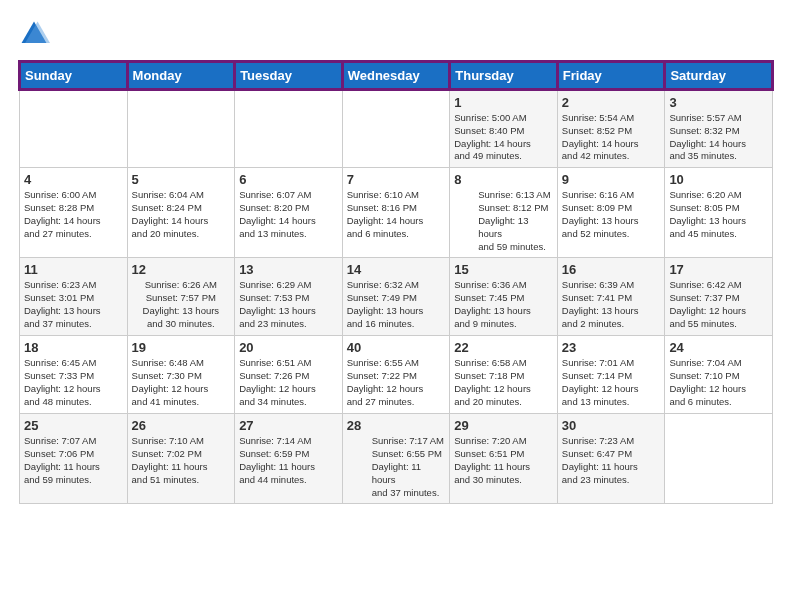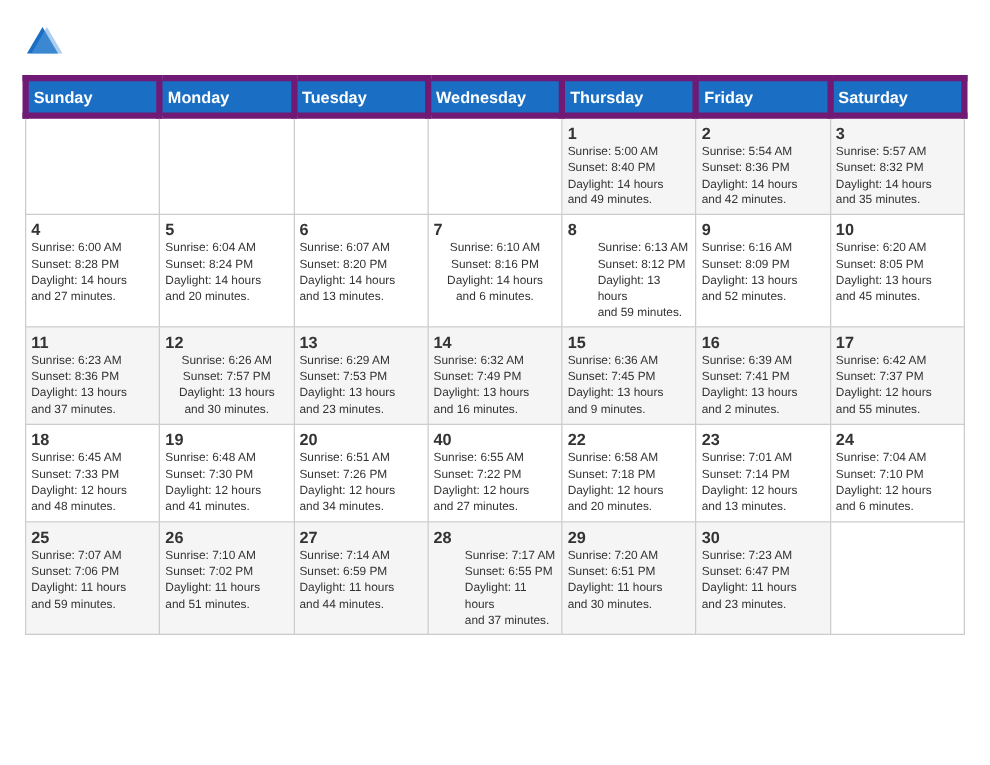--- a/index.html
+++ b/index.html
@@ -53,21 +53,21 @@
       border-collapse: collapse;
       table-layout: fixed;
     }
     thead tr th {
       background: #1a6fc4;
       color: #fff;
       font-size: 13px;
       font-weight: bold;
       padding: 5px 4px;
       text-align: left;
-      border: 5px solid #701a75;
+      border: 3px solid #701a75;
     }
     tbody tr td {
       vertical-align: top;
       border: 1px solid #ccc;
       padding: 4px 4px;
       font-size: 10px;
       color: #333;
       background: #fff;
       height: 78px;
     }
@@ -131,21 +131,21 @@
           <td>
             <span class="day-num">1</span>
             <div class="day-info" style="white-space: pre-line;">Sunrise: 5:00 AM
 Sunset: 8:40 PM
 Daylight: 14 hours
 and 49 minutes.</div>
           </td>
           <td>
             <span class="day-num">2</span>
             <div class="day-info" style="white-space: pre-line;">Sunrise: 5:54 AM
-Sunset: 8:36 PM
+Sunset: 8:52 PM
 Daylight: 14 hours
 and 42 minutes.</div>
           </td>
           <td>
             <span class="day-num">3</span>
             <div class="day-info" style="white-space: pre-line;">Sunrise: 5:57 AM
 Sunset: 8:32 PM
 Daylight: 14 hours
 and 35 minutes.</div>
           </td>
@@ -167,21 +167,21 @@
           </td>
           <td>
             <span class="day-num">6</span>
             <div class="day-info" style="white-space: pre-line;">Sunrise: 6:07 AM
 Sunset: 8:20 PM
 Daylight: 14 hours
 and 13 minutes.</div>
           </td>
           <td>
             <span class="day-num">7</span>
-            <div class="day-info" style="white-space: pre-line; text-align: center;">Sunrise: 6:10 AM
+            <div class="day-info" style="white-space: pre-line;">Sunrise: 6:10 AM
 Sunset: 8:16 PM
 Daylight: 14 hours
 and 6 minutes.</div>
           </td>
           <td>
             <span class="day-num">8</span>
             <div class="day-info" style="white-space: pre-line; margin-left: 24px;">Sunrise: 6:13 AM
 Sunset: 8:12 PM
 Daylight: 13 hours
 and 59 minutes.</div>
@@ -198,21 +198,21 @@
             <div class="day-info" style="white-space: pre-line;">Sunrise: 6:20 AM
 Sunset: 8:05 PM
 Daylight: 13 hours
 and 45 minutes.</div>
           </td>
         </tr>
         <tr>
           <td>
             <span class="day-num">11</span>
             <div class="day-info" style="white-space: pre-line;">Sunrise: 6:23 AM
-Sunset: 8:36 PM
+Sunset: 3:01 PM
 Daylight: 13 hours
 and 37 minutes.</div>
           </td>
           <td>
             <span class="day-num">12</span>
             <div class="day-info" style="white-space: pre-line; text-align: center;">Sunrise: 6:26 AM
 Sunset: 7:57 PM
 Daylight: 13 hours
 and 30 minutes.</div>
           </td>

